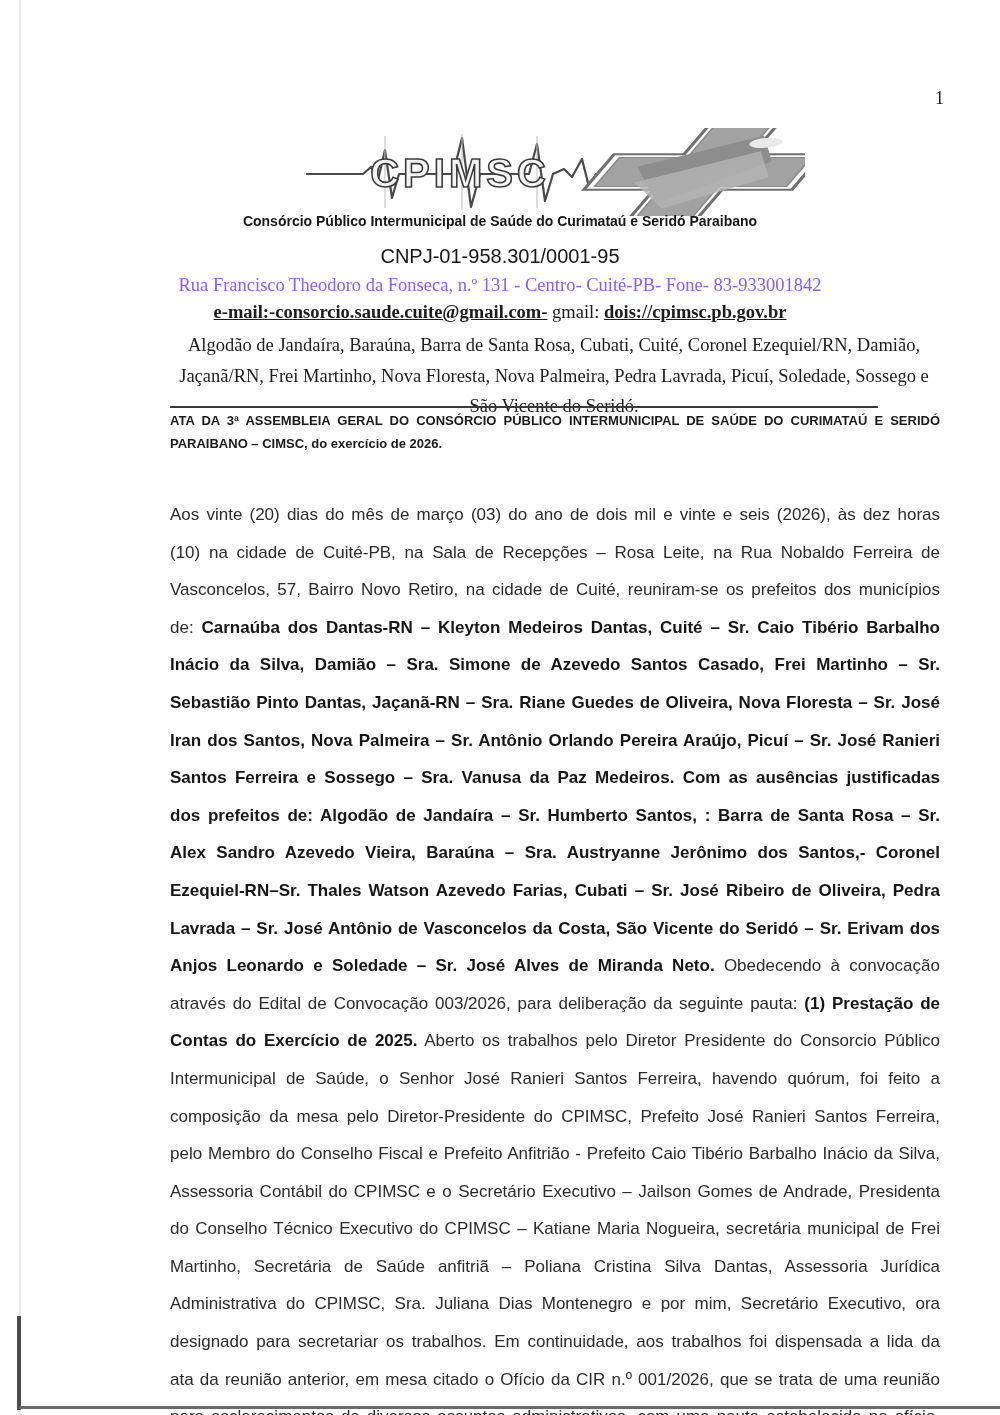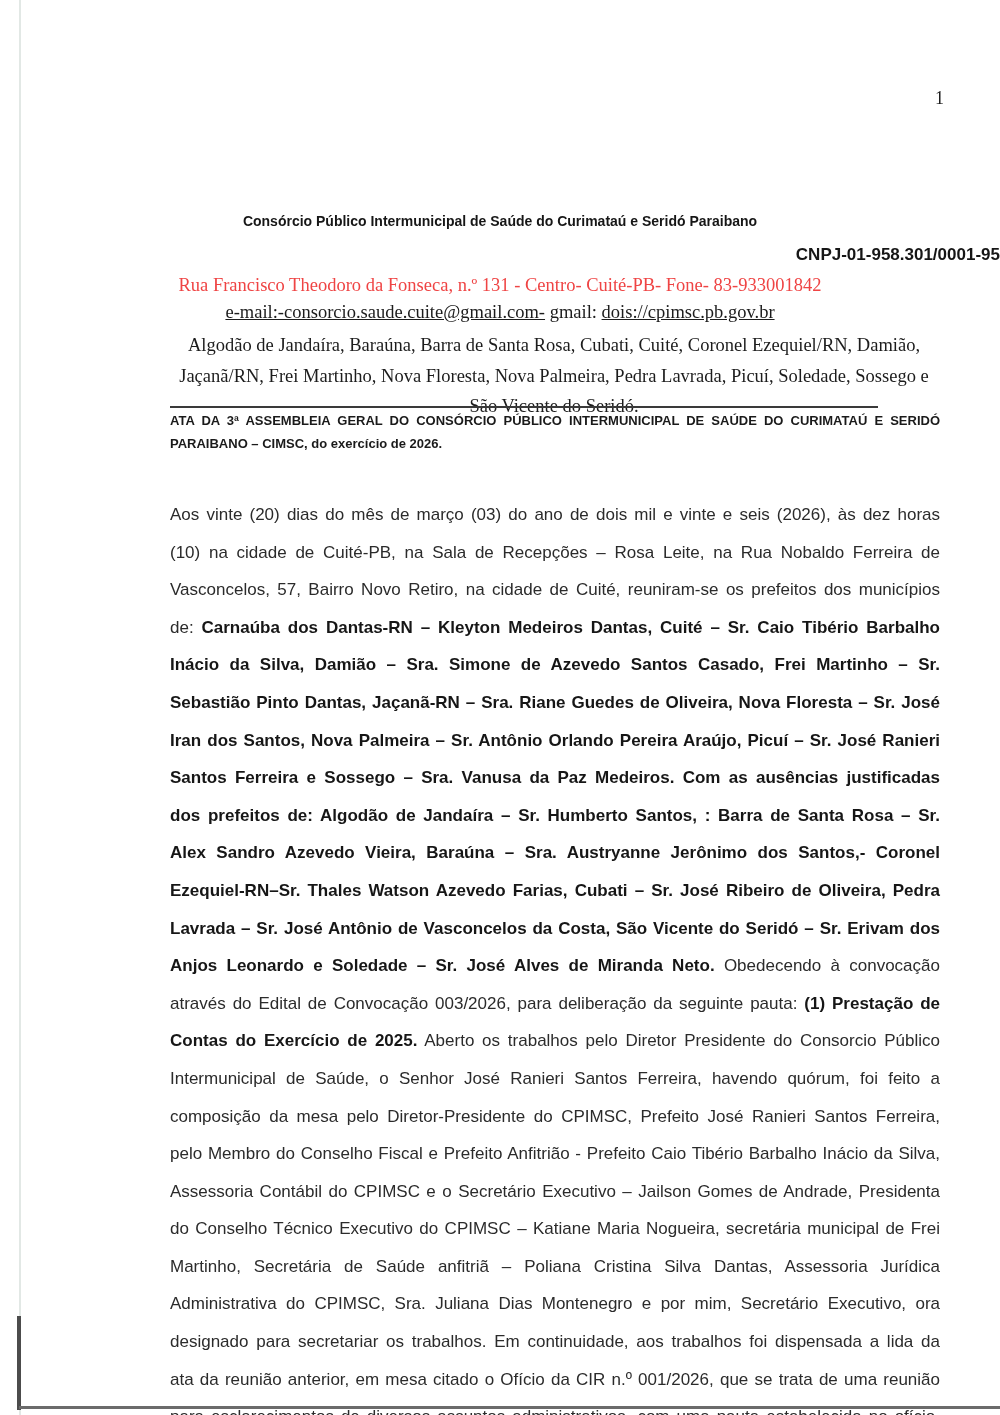--- a/index.html
+++ b/index.html
@@ -23,35 +23,35 @@
   }
   
   .logo-wrap{position:absolute;top:128px;left:305px;width:500px;height:88px;}
   
   .org-name{
     position:absolute;top:213px;left:0;width:100%;
     text-align:center;font-weight:bold;font-size:14px;color:#161616;
   }
   .cnpj{
     position:absolute;top:245px;left:0;width:100%;
-    text-align:right;font-weight:bold;font-size:17px;color:#161616;
+    text-align:center;font-weight:normal;font-size:20px;color:#161616;
   }
   .address{
     position:absolute;top:275px;left:0;width:100%;
     text-align:center;
     font-family:"Liberation Serif", serif;
-    font-size:18.5px;color:#ef4444;
+    font-size:18.5px;color:#8b5cf6;
   }
   .email-line{
     position:absolute;top:302px;left:0;width:100%;
     text-align:center;
     font-family:"Liberation Serif", serif;
     font-size:18.5px;color:#1c1c1c;
   }
-  .email-line .u{text-decoration:underline;}
+  .email-line .u{text-decoration:underline;font-weight:bold;}
   .municipalities{
     position:absolute;top:330px;left:168px;width:772px;
     text-align:center;
     font-family:"Liberation Serif", serif;
     font-size:18.5px;line-height:30.5px;color:#1c1c1c;
   }
   .rule{
     position:absolute;top:406px;left:170px;width:708px;height:2px;
     background:#3a3a3a;
   }
@@ -75,20 +75,41 @@
 <body>
 
 <div class="page">
 
   <div class="scan-left-faint"></div>
   <div class="scan-left-dark"></div>
   <div class="scan-bottom"></div>
 
   <div class="page-number">1</div>
 
+  <div class="logo-wrap">
+    <svg width="500" height="88" viewBox="0 0 500 88">
+
+      <g>
+        <polyline points="2,46 58,46 66,39 73,52 80,22 87,70 94,46 148,46 157,10 166,79 175,46 224,46 232,16 240,73 248,46 259,41 267,49 277,31 284,59 291,46 300,46" fill="none" stroke="#4a4a4a" stroke-width="2.2" stroke-linejoin="round" stroke-linecap="round"></polyline>
+        <line x1="80" y1="8" x2="80" y2="80" stroke="#bdbdbd" stroke-width="1"></line>
+        <line x1="157" y1="6" x2="157" y2="82" stroke="#bdbdbd" stroke-width="1"></line>
+        <line x1="232" y1="8" x2="232" y2="80" stroke="#bdbdbd" stroke-width="1"></line>
+      </g>
+
+      <text x="155" y="59" text-anchor="middle" font-family="Liberation Sans, sans-serif" font-size="40" font-weight="bold" letter-spacing="4" fill="#f4f4f4" stroke="#3c3c3c" stroke-width="1.6">CPIMSC</text>
+
+      <g transform="translate(398,44) scale(1,0.52) skewX(-24)">
+        <polygon points="-34,-104 34,-104 34,-34 104,-34 104,34 34,34 34,104 -34,104 -34,34 -104,34 -104,-34 -34,-34" fill="#fbfbfb" stroke="#6f6f6f" stroke-width="4"></polygon>
+        <polygon points="-28,-96 28,-96 28,-28 96,-28 96,28 28,28 28,96 -28,96 -28,28 -96,28 -96,-28 -28,-28" fill="#a2a2a2" stroke="#8a8a8a" stroke-width="2"></polygon>
+        <polygon points="-70,-10 30,-70 60,-20 -20,60" fill="#8d8d8d"></polygon>
+        <polygon points="-60,20 40,-40 70,10 -10,70" fill="#b5b5b5" opacity="0.8"></polygon>
+        <ellipse cx="38" cy="-56" rx="16" ry="10" fill="#e9e9e9"></ellipse>
+      </g>
+    </svg>
+  </div>
 
   <div class="org-name">Consórcio Público Intermunicipal de Saúde do Curimataú e Seridó Paraibano</div>
 
   <div class="cnpj">CNPJ-01-958.301/0001-95</div>
 
   <div class="address">Rua Francisco Theodoro da Fonseca, n.º 131 - Centro- Cuité-PB- Fone- 83-933001842</div>
 
   <div class="email-line"><span class="u">e-mail:-consorcio.saude.cuite@gmail.com-</span><span> gmail: </span><span class="u">dois://cpimsc.pb.gov.br</span></div>
 
   <div class="municipalities">Algodão de Jandaíra, Baraúna, Barra de Santa Rosa, Cubati, Cuité, Coronel Ezequiel/RN, Damião, Jaçanã/RN, Frei Martinho, Nova Floresta, Nova Palmeira, Pedra Lavrada, Picuí, Soledade, Sossego e São Vicente do Seridó.</div>

